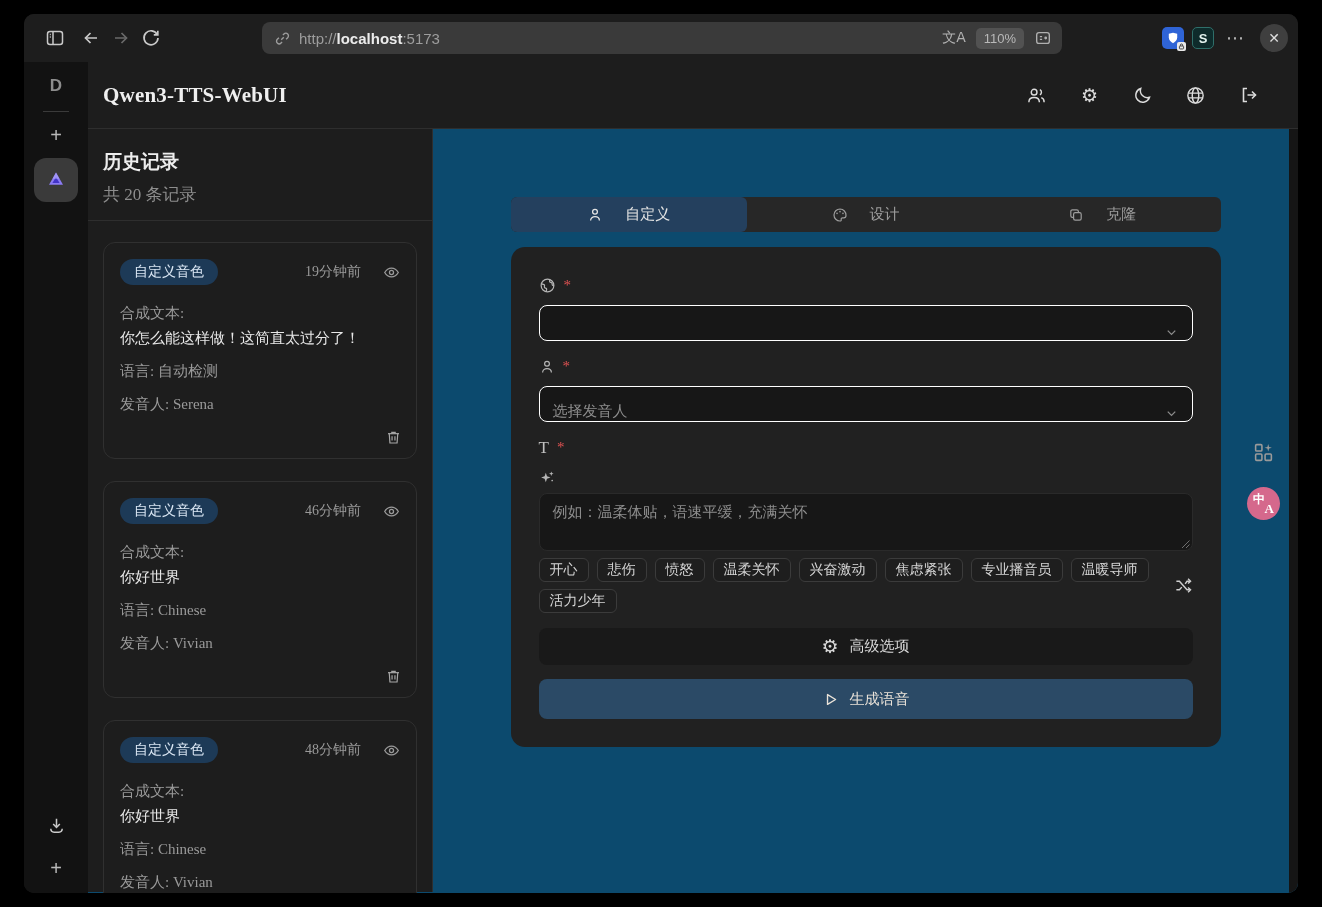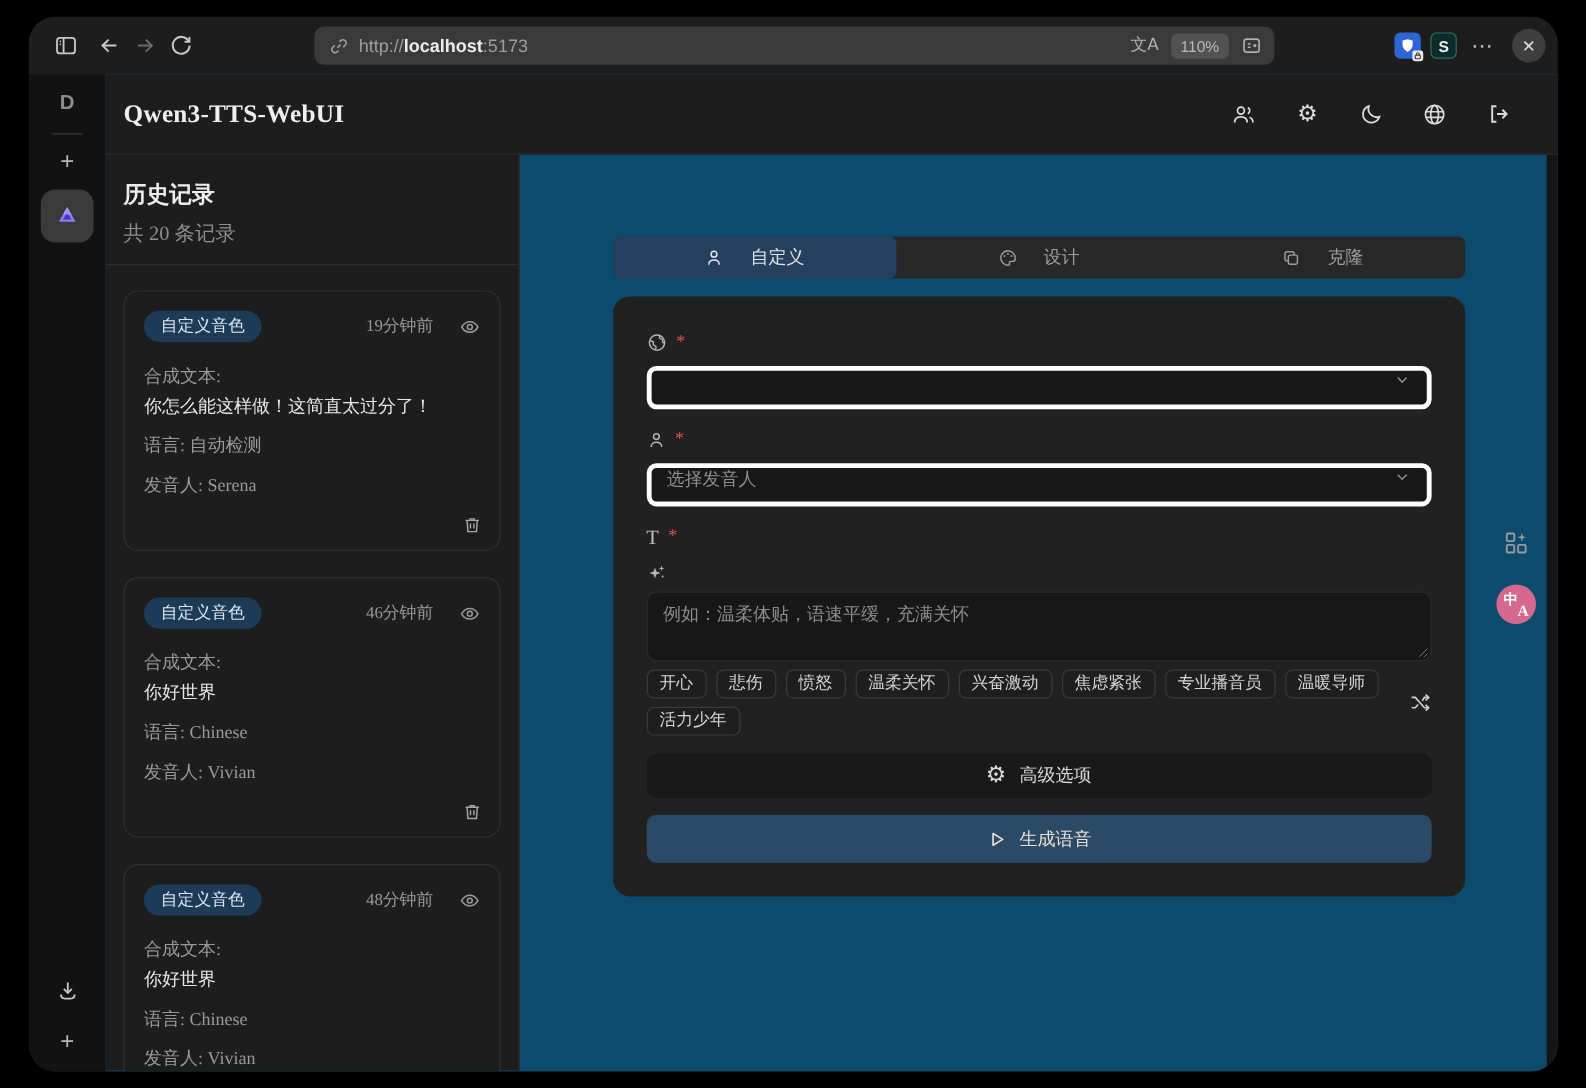--- a/index.html
+++ b/index.html
@@ -1,21 +1,21 @@
 <!DOCTYPE html>
 <html><head>
 <meta charset="utf-8">
 <style>
   * { margin:0; padding:0; box-sizing:border-box; }
   html,body { width:1322px; height:907px; background:#000; overflow:hidden;
     font-family:"Liberation Sans", sans-serif; }
   svg { display:block; }
 
   .window { position:absolute; left:24px; top:14px; width:1274px; height:879px;
-    background:#1d1d1d; border-radius:22px; overflow:hidden; }
+    background:#1d1d1d; border-radius:10px; overflow:hidden; }
 
   
   .topbar { height:48px; display:flex; align-items:center; background:#1d1d1d; position:relative; }
   .nav-btn { width:30px; height:30px; display:flex; align-items:center; justify-content:center;
     color:#c9c9c9; border-radius:6px; flex:0 0 auto; }
   .nav-btn.dim { color:#6a6a6a; }
   .tb-toggle { margin-left:16px; }
   .tb-back { margin-left:6px; }
   .url-bar { position:absolute; left:238px; top:8px; width:800px; height:32px; background:#3a3a3a;
     border-radius:8px; display:flex; align-items:center; padding:0 10px 0 12px; color:#9d9d9d; }
@@ -79,22 +79,22 @@
   .main-area { flex:1; display:flex; flex-direction:column; align-items:center; padding-top:68px; }
   .tab-bar { width:710px; height:35px; background:#272727; border-radius:6px; display:flex; }
   .tab { flex:1; display:flex; align-items:center; justify-content:center; gap:22px;
     color:#9d9d9d; font-size:15px; border-radius:6px; }
   .tab.active { background:#24405e; color:#e4e4e4; }
 
   .form-panel { width:710px; margin-top:15px; background:#212121; border-radius:14px;
     padding:30px 28px 28px 28px; }
   .f-label { display:flex; align-items:center; gap:8px; color:#b5b5b5; height:17px; }
   .asterisk { color:#e05252; font-size:15px; }
-  .f-select { margin-top:11px; height:36px; background:#171717; border:4px solid #ffffff;
-    border-radius:8px; display:flex; align-items:flex-start; padding:0 13px; }
+  .f-select { margin-top:11px; height:36px; background:#171717; border:1px solid #ffffff;
+    border-radius:8px; display:flex; align-items:flex-end; padding:0 13px; }
   .f-select .ph { color:#8d8d8d; font-size:15px; flex:1; }
   .mt { margin-top:17px; }
   .f-ta { margin-top:11px; width:100%; height:58px; background:#171717; border:1px solid #2a2a2a;
     border-radius:8px; color:#e6e6e6; font-size:15px; padding:9px 13px; resize:none; outline:none;
     font-family:"Liberation Serif","DejaVu Serif",serif; position:relative; display:block; }
   .f-ta::placeholder { color:#8d8d8d; opacity:1; }
   .ta-wrap { position:relative; }
   .resize-grip { position:absolute; right:3px; bottom:3px; width:10px; height:10px;
     background:repeating-linear-gradient(135deg, transparent 0 2px, #6e6e6e 2px 3px);
     clip-path:polygon(100% 0, 100% 100%, 0 100%); }

